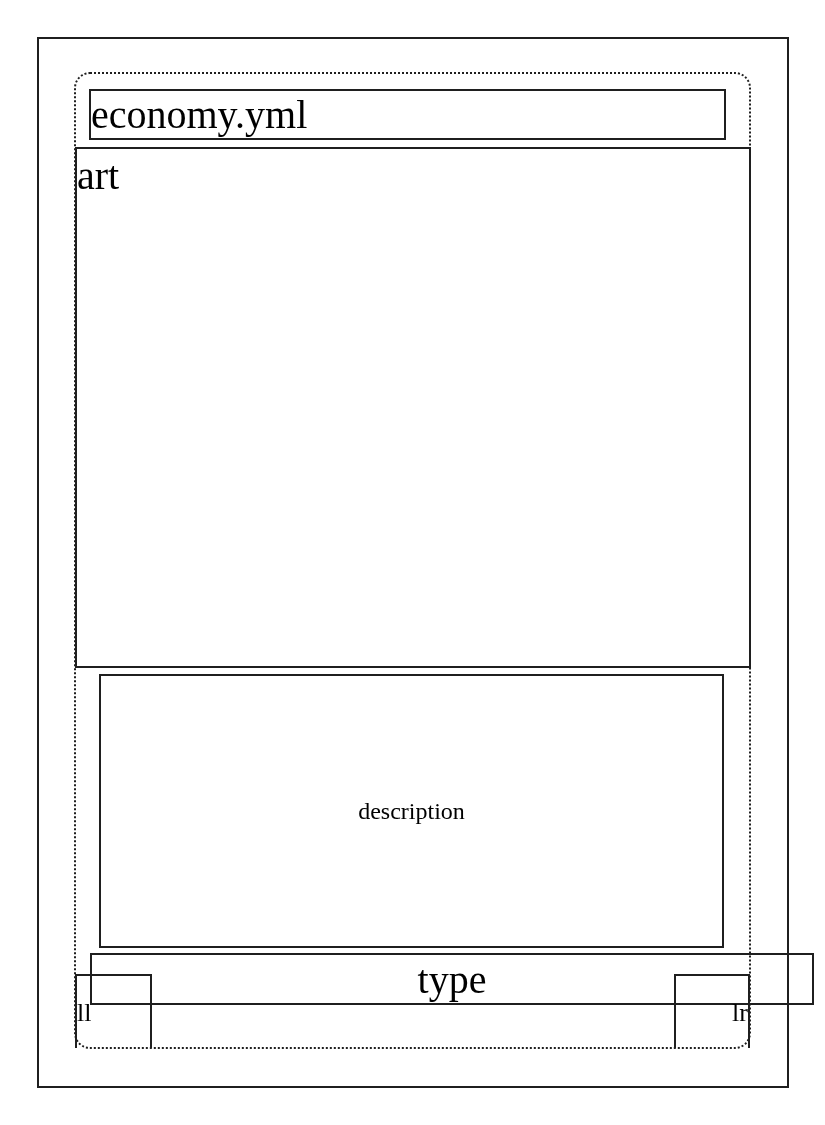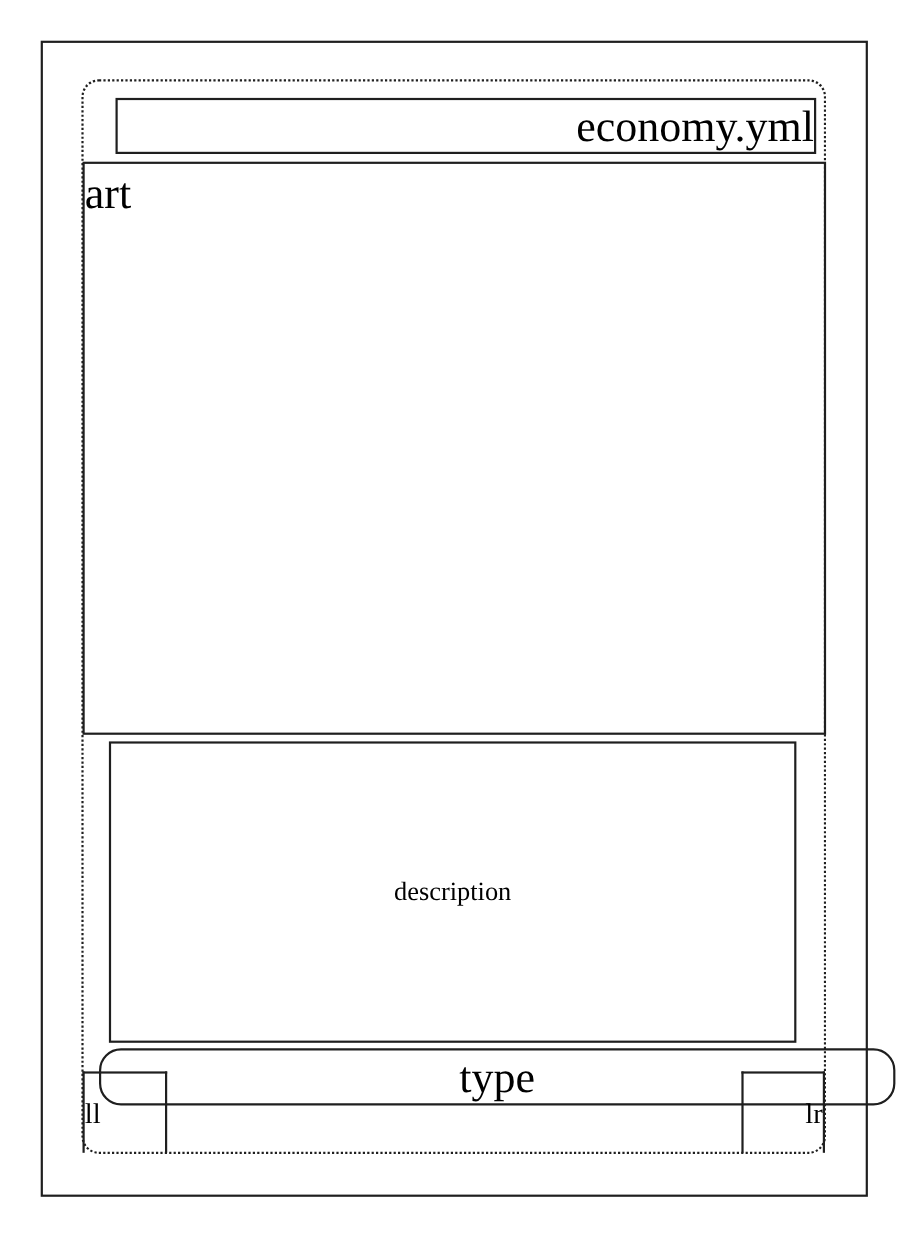--- a/index.html
+++ b/index.html
@@ -28,25 +28,25 @@
     width: 752px; height: 1051px;
   }
   
   .frame-dotted {
     left: 74px; top: 72px;
     width: 677px; height: 977px;
     border-style: dotted;
     border-radius: 16px;
   }
   .title-box {
-    left: 105px; top: 89px;
+    left: 89px; top: 89px;
     width: 637px; height: 51px;
     display: flex;
     align-items: center;
-    justify-content: flex-end;
+    justify-content: flex-start;
     font-size: 40px;
   }
   .art-box {
     left: 75px; top: 147px;
     width: 676px; height: 521px;
   }
   .art-label {
     position: absolute;
     left: 0px; top: 3px;
     font-size: 40px;
@@ -60,21 +60,20 @@
     justify-content: center;
     font-size: 24px;
   }
   .type-bar {
     left: 90px; top: 953px;
     width: 724px; height: 52px;
     display: flex;
     align-items: center;
     justify-content: center;
     font-size: 40px;
-    border-radius: 20px;
   }
   .credits-bar {
     left: 75px; top: 1023px;
     width: 675px; height: 25px;
     border: none;
     border-top: 2px solid #1f1f1f;
     display: flex;
     align-items: center;
     justify-content: center;
     font-size: 22px;

